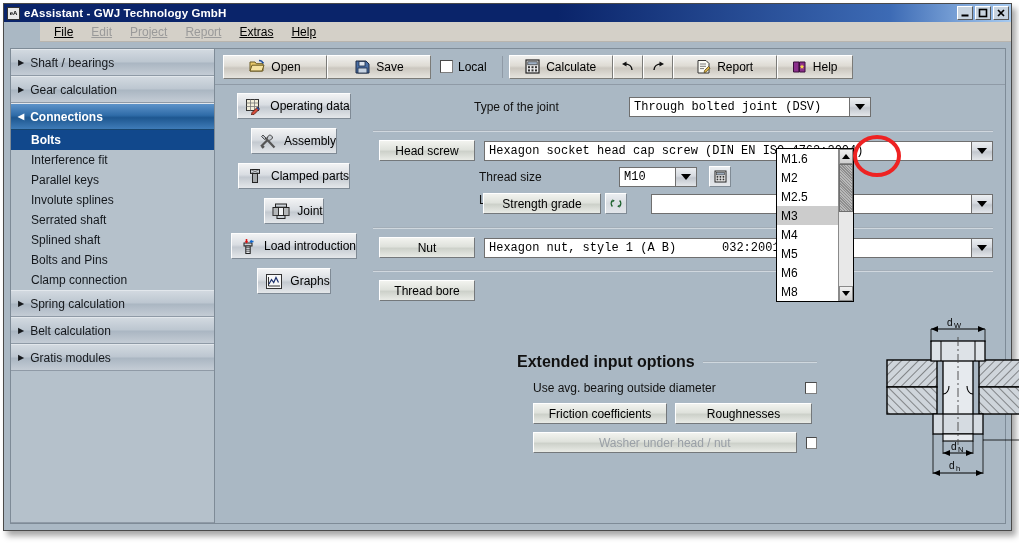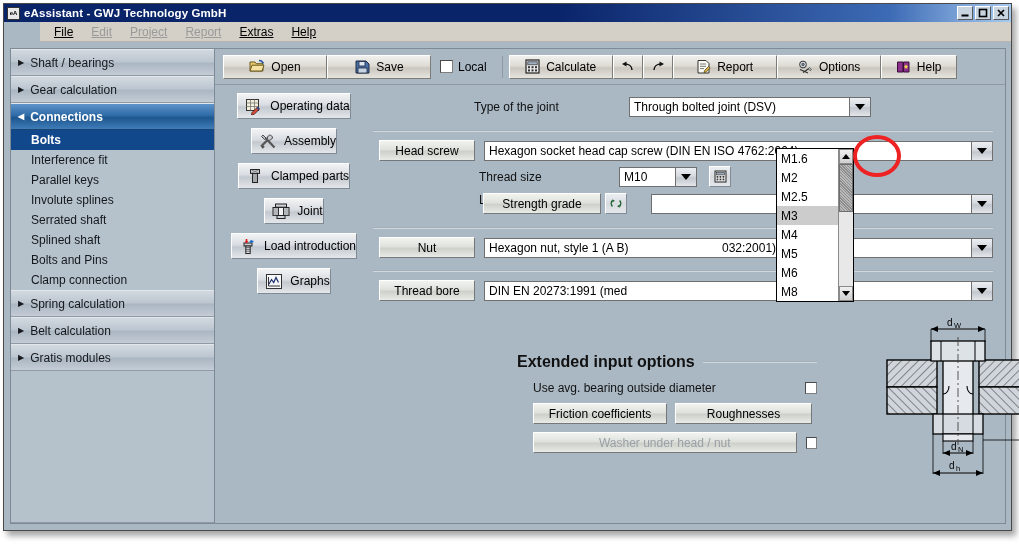--- a/index.html
+++ b/index.html
@@ -124,21 +124,21 @@
     border-right:none;display:flex;align-items:center;padding-left:4px;
     font-size:12px;color:#000;overflow:hidden;white-space:nowrap;
   }
   .arrowbox{
     width:22px;height:20px;flex:0 0 22px;
     background:linear-gradient(to bottom,#eceff2 0%,#d6dae0 45%,#c2c7ce 55%,#e3e6ea 100%);
     border:1px solid #6f6f6f;
     display:flex;align-items:center;justify-content:center;
   }
   .caret{width:0;height:0;border-left:5px solid transparent;border-right:5px solid transparent;border-top:6px solid #000;}
-  .combo{display:flex;align-items:flex-start;}
+  .combo{display:flex;align-items:flex-start;font-family:Liberation Mono, monospace;}
   .icon-btn{
     width:22px;height:21px;
     background:linear-gradient(to bottom,#eceff2 0%,#d8dce1 50%,#e3e6ea 100%);
     border:1px solid #808b95;border-top-color:#fff;border-left-color:#fff;
     display:flex;align-items:center;justify-content:center;
   }
   
   .dd-popup{
     position:absolute;width:78px;border:1px solid #000;background:#fff;
     display:flex;z-index:40;
@@ -320,29 +320,20 @@
           </svg>
         </div>
         <div class="tb-btn wide">
           <svg width="15" height="15" viewBox="0 0 15 15">
             <path d="M2 1.5h8l3 3V14H2z" fill="#fafaf4" stroke="#333" stroke-width="1"></path>
             <path d="M4 5h6M4 7.3h6M4 9.6h4" stroke="#6b6b6b" stroke-width=".9"></path>
             <path d="M8.5 11.5l4-4 1.6 1.6-4 4-2 .5z" fill="#d8b24a" stroke="#5d4a18" stroke-width=".8"></path>
           </svg>
           <span>Report</span>
         </div>
-        <div class="tb-btn wide">
-          <svg width="16" height="15" viewBox="0 0 16 15">
-            <circle cx="6" cy="5.5" r="3.4" fill="#cfd6dd" stroke="#333" stroke-width="1"></circle>
-            <circle cx="6" cy="5.5" r="1.2" fill="#7d8790" stroke="#333" stroke-width=".7"></circle>
-            <path d="M3 10.5l8 3.5M6 13.5l6-4" stroke="#333" stroke-width="1.2"></path>
-            <path d="M12.5 8.5l2 2-1.3 1.3-2-2z" fill="#b9c2ca" stroke="#333" stroke-width=".7"></path>
-          </svg>
-          <span>Options</span>
-        </div>
         <div class="tb-btn wide" style="width:76px">
           <svg width="15" height="14" viewBox="0 0 15 14">
             <path d="M1.5 2h5.5v10H1.5zM7.5 2H13v10H7.5z" fill="#8b2f8b" stroke="#3a0f3a" stroke-width="1"></path>
             <path d="M7.3 2v10" stroke="#3a0f3a" stroke-width="1"></path>
             <path d="M10 4.3l.7 1.5 1.6.2-1.2 1.1.3 1.6-1.4-.8-1.4.8.3-1.6-1.2-1.1 1.6-.2z" fill="#f4d84a"></path>
           </svg>
           <span>Help</span>
         </div>
       </div>
 
@@ -507,26 +498,20 @@
                 </div>
             </div>
           </div>
 
           <div class="sep-line" style="margin-top:11px"></div>
 
           <div class="row" style="height:23px;margin-top:6px">
             <div class="btn-flat" style="margin-left:6px">
                 <span>Thread bore</span>
               </div>
-            <div class="combo" style="flex:1;margin-left:9px;">
-              <div class="field" style="flex:1">DIN EN 20273:1991 (med</div>
-              <div class="arrowbox">
-                  <span class="caret"></span>
-                </div>
-            </div>
           </div>
 
           <div style="position:absolute;left:152px;top:268px;width:300px;">
             <div class="row">
               <span class="ext-title">Extended input options</span>
               <span class="ext-rule"></span>
             </div>
             <div class="row" style="margin-top:10px">
               <span class="lbl" style="margin-left:16px">Use avg. bearing outside diameter</span>
               <span class="chk" style="margin-left:auto"></span>

